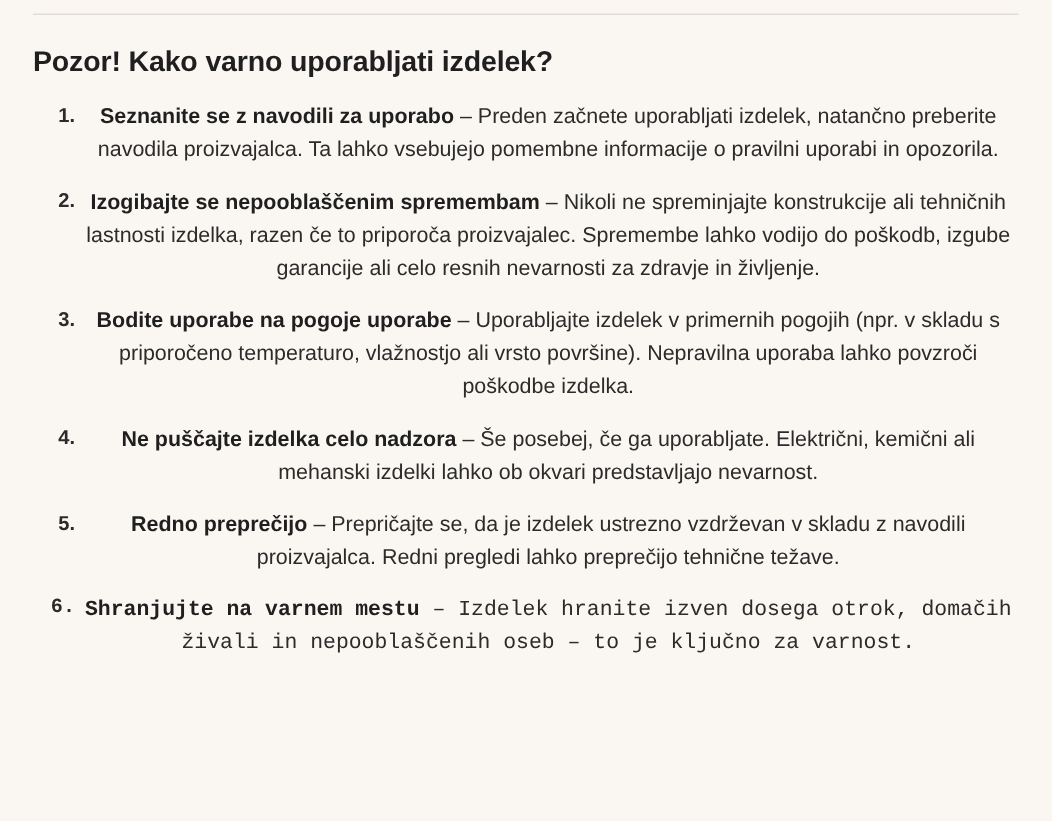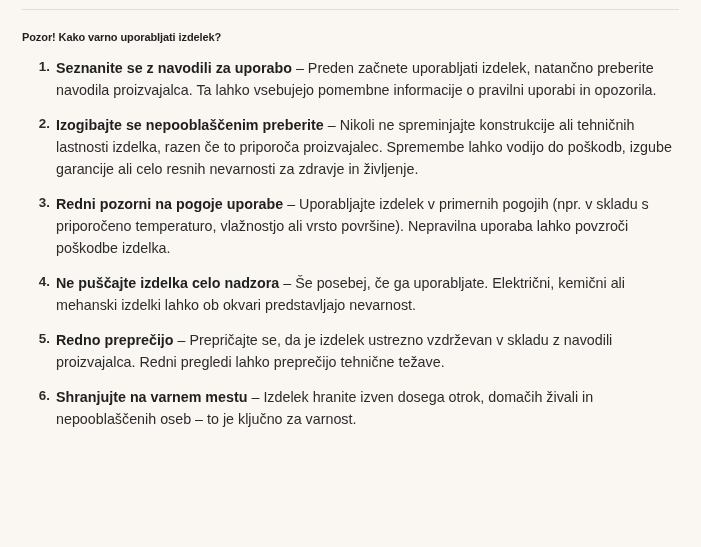--- a/index.html
+++ b/index.html
@@ -22,37 +22,38 @@
     background: #faf7f2;
     position: relative;
   }
   .top-rule {
     height: 1px;
     background: #e2dcd2;
     margin: 9px 0 0 0;
     width: 100%;
   }
   .heading {
-    font-size: 11px;
+    font-size: 19px;
     font-weight: bold;
     color: #1f1f1f;
     margin: 21px 0 0 0;
     letter-spacing: -0.1px;
   }
   .intro {
     font-size: 14.5px;
     line-height: 1.5;
     color: #2b2b2b;
     margin: 16px 0 0 0;
   }
   ol.rules {
     margin: 14px 0 12px 0;
     padding: 0 0 0 34px;
     list-style: none;
     counter-reset: ruleno;
+    text-align: center;
   }
   ol.rules > li {
     position: relative;
     font-size: 14.3px;
     line-height: 1.54;
     color: #2b2b2b;
     margin: 0 0 13px 0;
     padding: 0 4px 0 0;
     counter-increment: ruleno;
   }
@@ -62,20 +63,21 @@
     left: -26px;
     top: 0;
     width: 20px;
     text-align: right;
     font-weight: bold;
     font-size: 13.4px;
     color: #2b2b2b;
   }
   ol.rules > li:last-child {
     margin-bottom: 0;
+    font-family: Liberation Mono, monospace;
   }
   .rule-title {
     font-weight: bold;
     color: #1f1f1f;
   }
   .rule-body {
     font-weight: normal;
   }
 </style>
 </head>
@@ -86,24 +88,24 @@
   <div class="top-rule"></div>
 
   <h2 class="heading">Pozor! Kako varno uporabljati izdelek?</h2>
 
 
   <ol class="rules">
     <li>
       <span class="rule-title">Seznanite se z navodili za uporabo</span><span class="rule-body"> – Preden začnete uporabljati izdelek, natančno preberite navodila proizvajalca. Ta lahko vsebujejo pomembne informacije o pravilni uporabi in opozorila.</span>
     </li>
     <li>
-      <span class="rule-title">Izogibajte se nepooblaščenim preberite</span><span class="rule-body"> – Nikoli ne spreminjajte konstrukcije ali tehničnih lastnosti izdelka, razen če to priporoča proizvajalec. Spremembe lahko vodijo do poškodb, izgube garancije ali celo resnih nevarnosti za zdravje in življenje.</span>
+      <span class="rule-title">Izogibajte se nepooblaščenim spremembam</span><span class="rule-body"> – Nikoli ne spreminjajte konstrukcije ali tehničnih lastnosti izdelka, razen če to priporoča proizvajalec. Spremembe lahko vodijo do poškodb, izgube garancije ali celo resnih nevarnosti za zdravje in življenje.</span>
     </li>
     <li>
-      <span class="rule-title">Redni pozorni na pogoje uporabe</span><span class="rule-body"> – Uporabljajte izdelek v primernih pogojih (npr. v skladu s priporočeno temperaturo, vlažnostjo ali vrsto površine). Nepravilna uporaba lahko povzroči poškodbe izdelka.</span>
+      <span class="rule-title">Bodite uporabe na pogoje uporabe</span><span class="rule-body"> – Uporabljajte izdelek v primernih pogojih (npr. v skladu s priporočeno temperaturo, vlažnostjo ali vrsto površine). Nepravilna uporaba lahko povzroči poškodbe izdelka.</span>
     </li>
     <li>
       <span class="rule-title">Ne puščajte izdelka celo nadzora</span><span class="rule-body"> – Še posebej, če ga uporabljate. Električni, kemični ali mehanski izdelki lahko ob okvari predstavljajo nevarnost.</span>
     </li>
     <li>
       <span class="rule-title">Redno preprečijo</span><span class="rule-body"> – Prepričajte se, da je izdelek ustrezno vzdrževan v skladu z navodili proizvajalca. Redni pregledi lahko preprečijo tehnične težave.</span>
     </li>
     <li>
       <span class="rule-title">Shranjujte na varnem mestu</span><span class="rule-body"> – Izdelek hranite izven dosega otrok, domačih živali in nepooblaščenih oseb – to je ključno za varnost.</span>
     </li>

